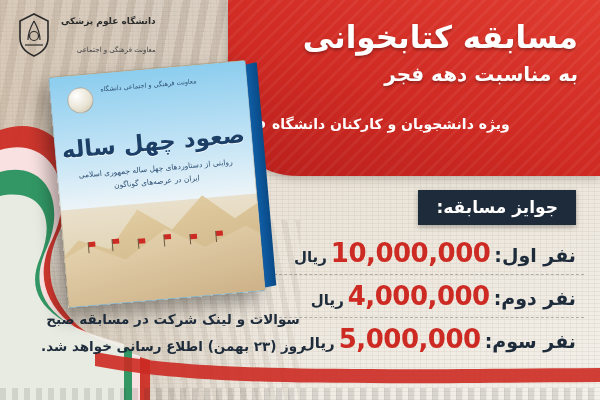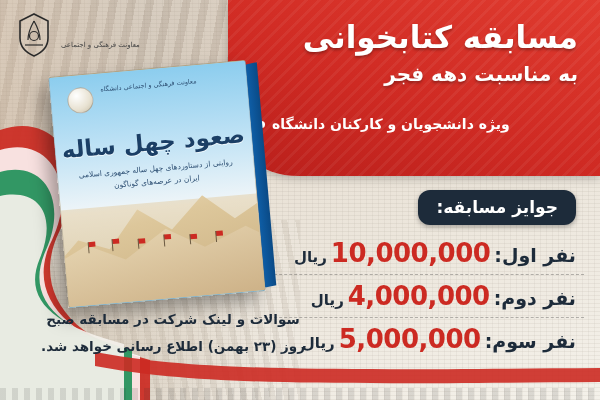--- a/index.html
+++ b/index.html
@@ -161,21 +161,21 @@
     background: radial-gradient(circle at 35% 30%, #fff 0%, #e8e2d2 60%, #c9bfa6 100%);
     border: 1px solid rgba(0,0,0,.2);
   }
 
   
   .prize-header {
     position: absolute; right: 24px; top: 190px;
     background: #1d2b3a;
     color: #fff;
     padding: 7px 18px 8px 18px;
-    border-radius: 12px;
+    border-radius: 0;
     font-size: 17px; font-weight: bold;
     direction: rtl;
     box-shadow: 0 2px 5px rgba(0,0,0,.3);
   }
   .prize-list {
     position: absolute; right: 16px; top: 232px;
     width: 330px;
     direction: rtl;
   }
   .prize-row {
@@ -234,20 +234,21 @@
   </svg>
 
   <div class="logo-wrap">
     <svg class="logo-mark" viewBox="0 0 40 46">
       <path d="M20 2 L34 9 V26 C34 35 27 41 20 44 C13 41 6 35 6 26 V9 Z" fill="none" stroke="#2b2b2b" stroke-width="1.6"></path>
       <path d="M20 9 C16 16 14 22 14 28 M20 9 C24 16 26 22 26 28" fill="none" stroke="#2b2b2b" stroke-width="1.2"></path>
       <circle cx="20" cy="24" r="4.5" fill="none" stroke="#2b2b2b" stroke-width="1.2"></circle>
       <path d="M11 33 H29" stroke="#2b2b2b" stroke-width="1.2"></path>
     </svg>
     <div class="logo-text">
+      <div class="logo-uni">دانشگاه علوم پزشکی</div>
       <div class="logo-dep">معاونت فرهنگی و اجتماعی</div>
     </div>
   </div>
 
   <div class="red-panel">
     <div class="red-panel-inner">
       <div class="title-line1">مسابقه کتابخوانی</div>
       <div class="title-line2">به مناسبت دهه فجر</div>
       <div class="subtitle-row">
         <span class="bullet-dot"></span>

